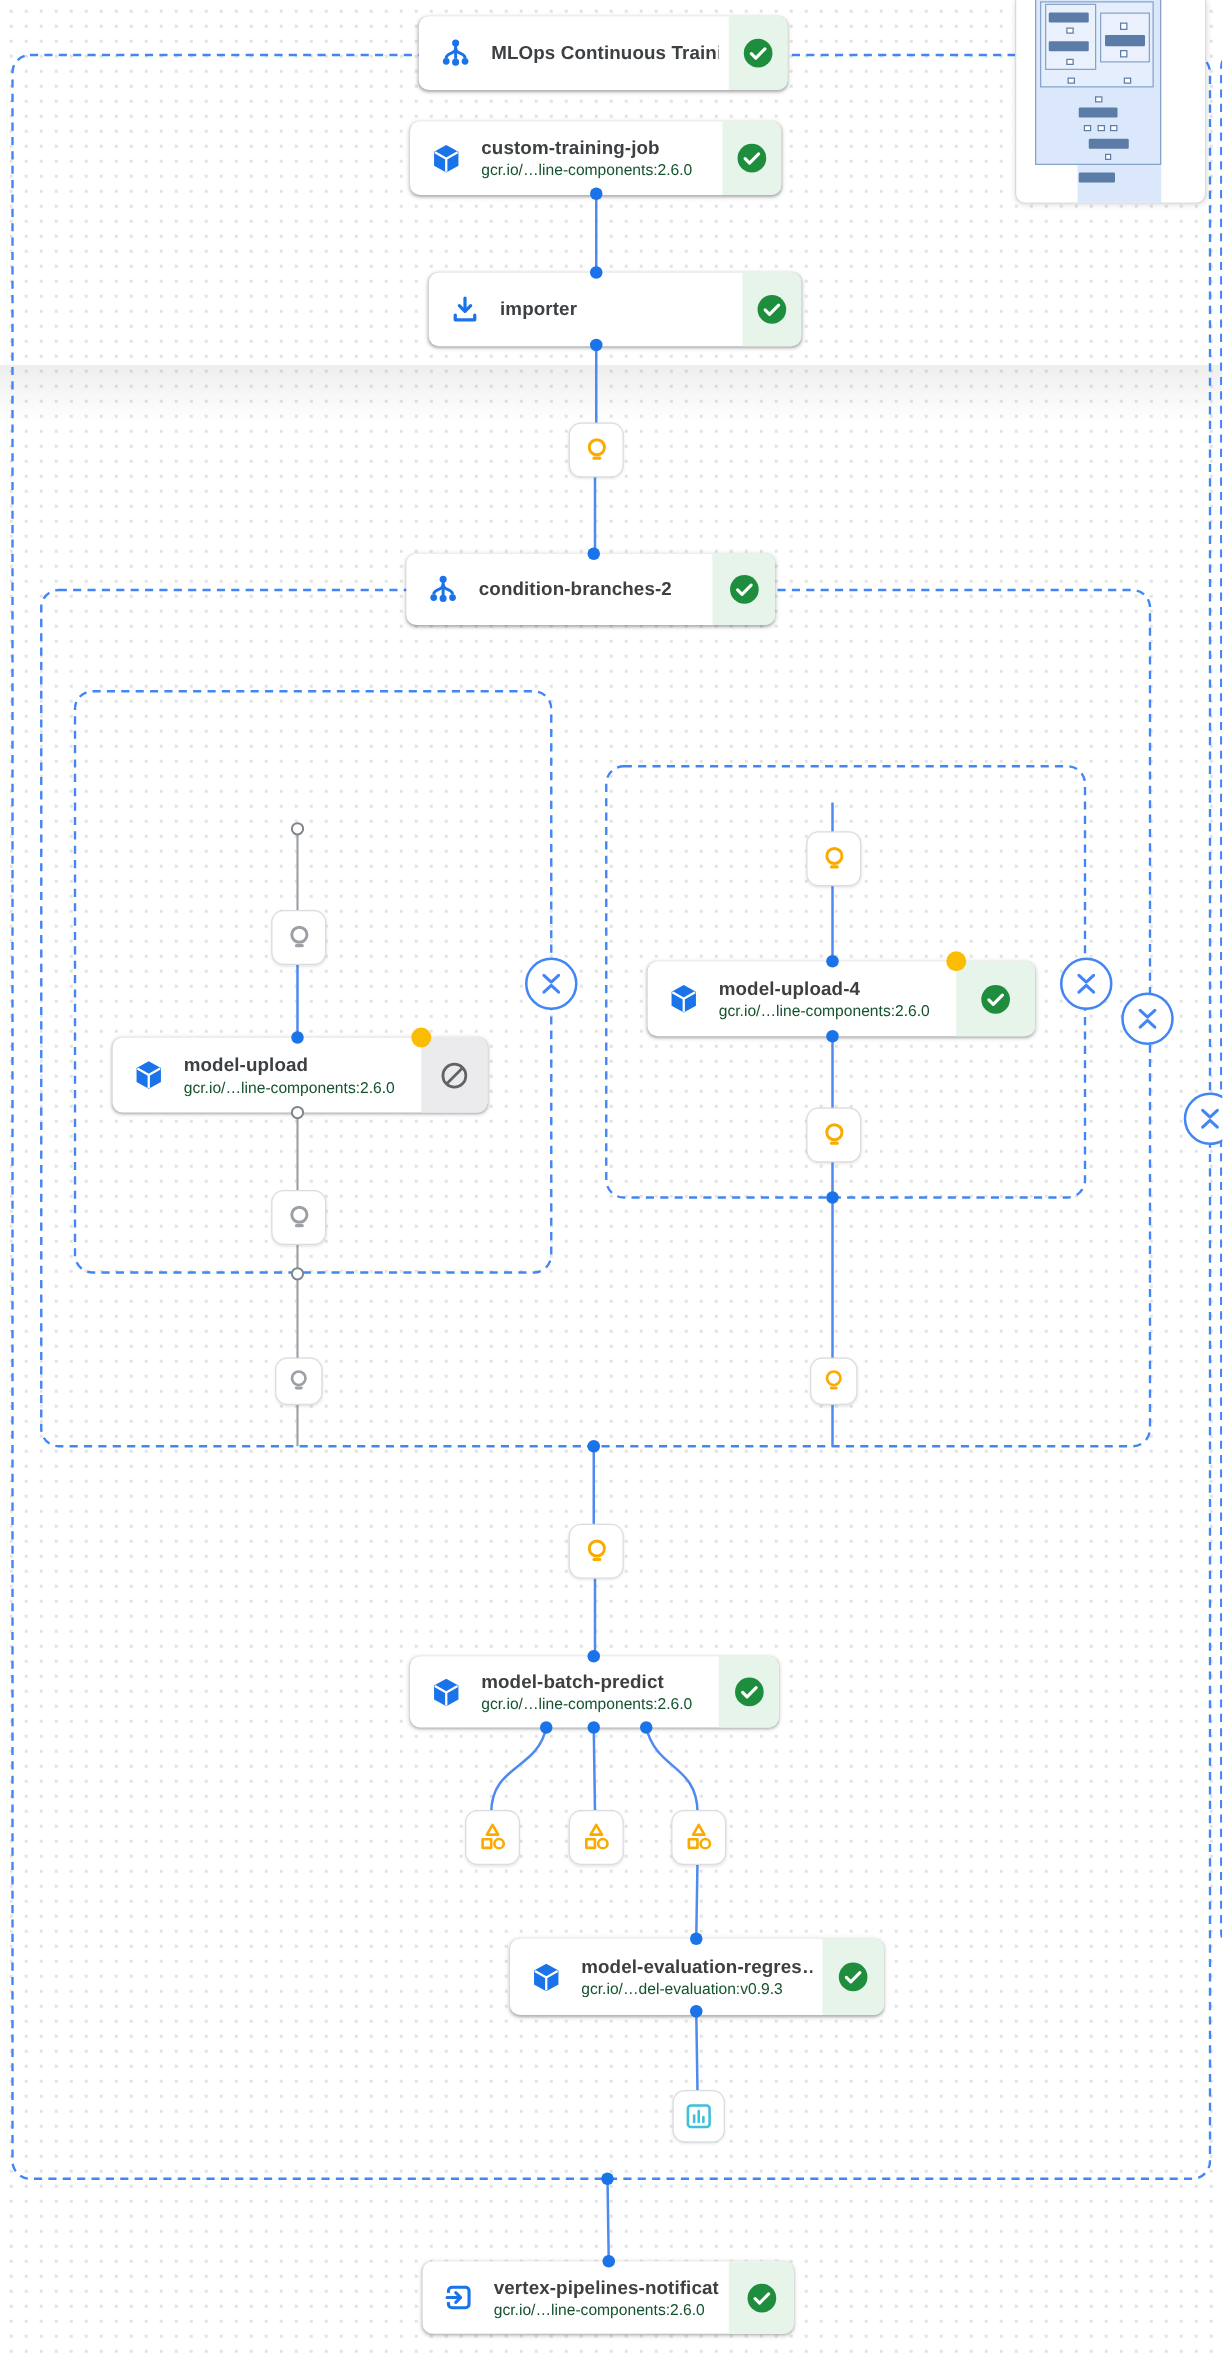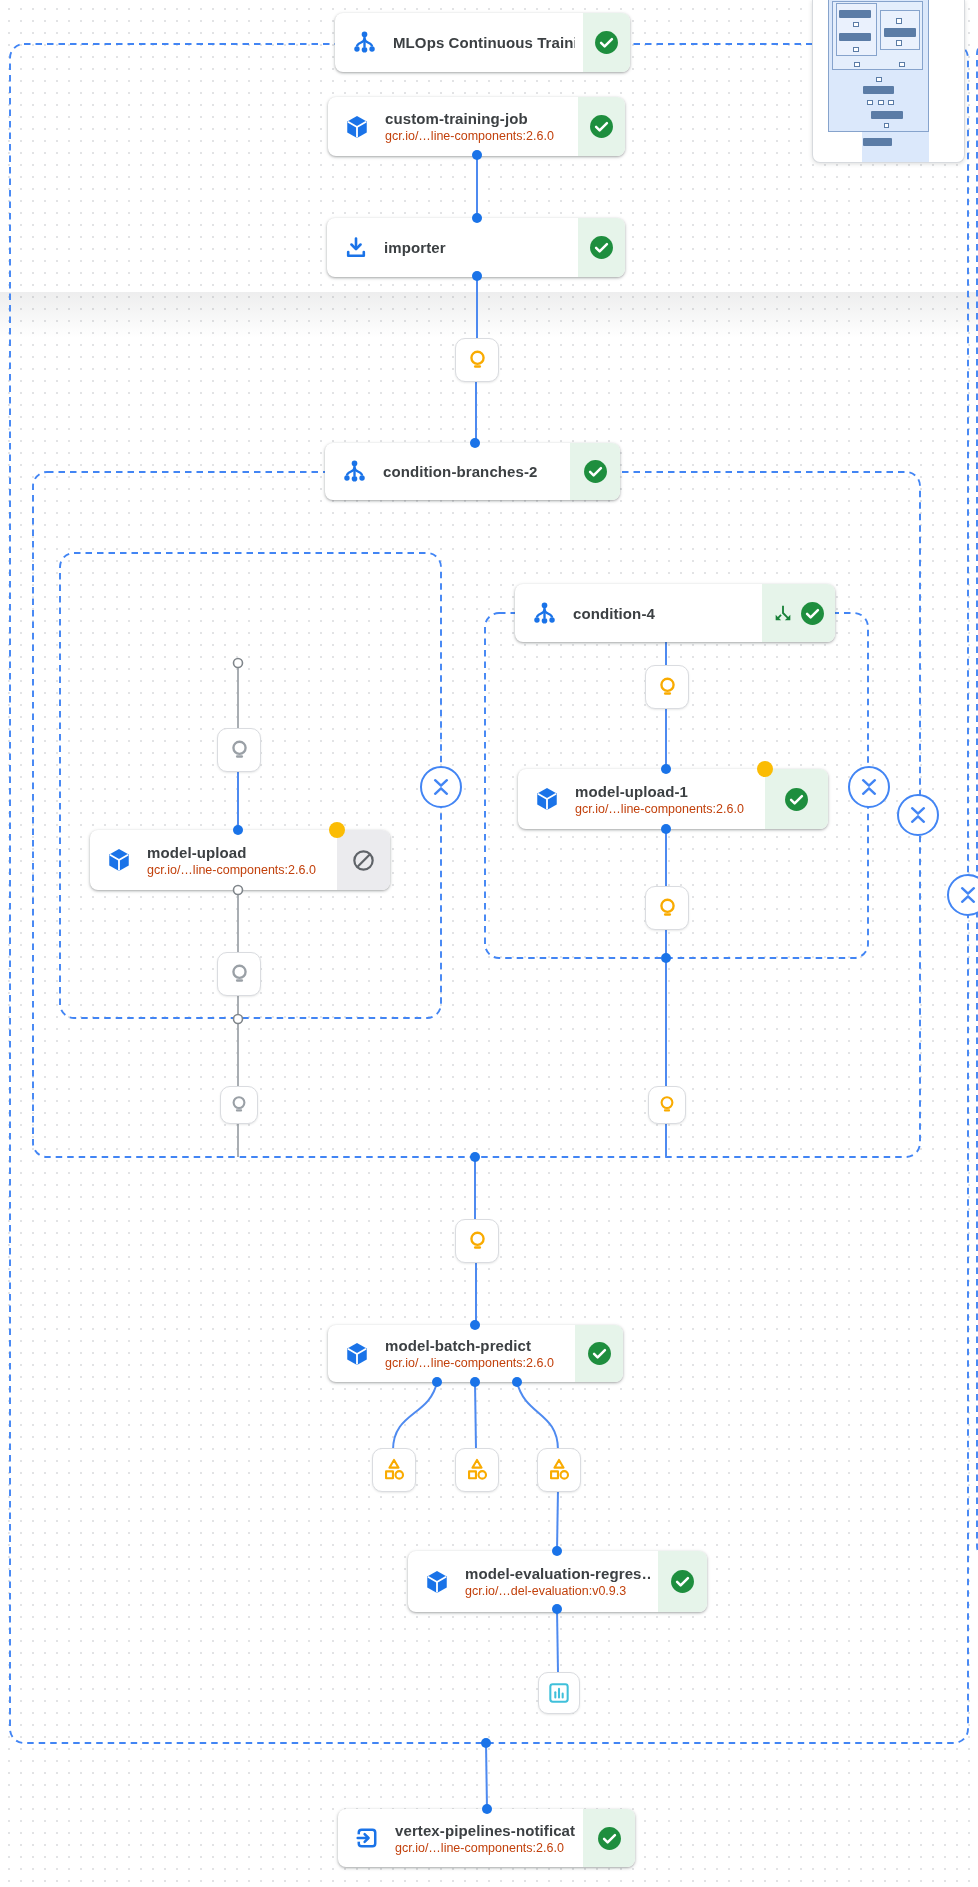--- a/index.html
+++ b/index.html
@@ -19,21 +19,21 @@
   
   .node{
     position:absolute; z-index:4; display:flex; align-items:center;
     background:#fff; border-radius:8px; box-shadow:0 1px 2px rgba(60,64,67,.3),0 1px 3px 1px rgba(60,64,67,.15);
     cursor:pointer;
   }
   .nicon{flex:0 0 auto; margin:0 15px 0 16px; display:flex; align-items:center;}
   .ntext{flex:1 1 auto; min-width:0; padding-right:8px;}
   .ntitle{font-size:15px; font-weight:700; color:#3c4043; letter-spacing:.1px;
     white-space:nowrap; overflow:hidden;}
-  .nsub{font-size:12.5px; color:#c2410c; margin-top:2px; white-space:nowrap; overflow:hidden;}
+  .nsub{font-size:12.5px; color:#14532d; margin-top:2px; white-space:nowrap; overflow:hidden;}
   .nstatus{
     flex:0 0 auto; align-self:stretch; display:flex; align-items:center; justify-content:center;
     gap:6px; border-radius:0 8px 8px 0;
   }
   .nstatus.succeeded{background:#e6f4ea;}
   .nstatus.skipped{background:#ebebee;}
   .cache-dot{position:absolute; top:-8px; width:16px; height:16px; border-radius:50%;
     background:#fbbc04; z-index:5;}
   
   .ibox{
@@ -202,21 +202,21 @@
       <div class="ntitle">custom-training-job</div>
       <div class="nsub">gcr.io/…line-components:2.6.0</div>
     </div>
     <div class="nstatus succeeded" style="width:47px">
       <svg width="25" height="25">
           <use href="#i-check"></use>
         </svg>
     </div>
   </div>
 
-  <div class="node" style="left:327px; top:218px; width:298px; height:59px">
+  <div class="node" style="left:343px; top:218px; width:298px; height:59px">
     <span class="nicon">
         <svg width="26" height="26">
           <use href="#i-import"></use>
         </svg>
       </span>
     <div class="ntext">
         <div class="ntitle">importer</div>
       </div>
     <div class="nstatus succeeded" style="width:47px">
       <svg width="25" height="25">
@@ -254,48 +254,30 @@
       <div class="ntitle">model-upload</div>
       <div class="nsub">gcr.io/…line-components:2.6.0</div>
     </div>
     <div class="nstatus skipped" style="width:53px">
       <svg width="25" height="25">
           <use href="#i-block"></use>
         </svg>
     </div>
   </div>
 
-  <div class="node" style="left:515px; top:584px; width:320px; height:58px">
-    <span class="nicon">
-        <svg width="27" height="27">
-          <use href="#i-dag"></use>
-        </svg>
-      </span>
-    <div class="ntext">
-        <div class="ntitle">condition-4</div>
-      </div>
-    <div class="nstatus succeeded" style="width:73px">
-      <svg width="22" height="22" fill="#188038">
-          <use href="#i-split"></use>
-        </svg>
-      <svg width="25" height="25">
-          <use href="#i-check"></use>
-        </svg>
-    </div>
-  </div>
 
   <div class="node" style="left:518px; top:769px; width:310px; height:60px">
     <span class="cache-dot" style="left:239px"></span>
     <span class="nicon">
         <svg width="26" height="26">
           <use href="#i-cube"></use>
         </svg>
       </span>
     <div class="ntext">
-      <div class="ntitle">model-upload-1</div>
+      <div class="ntitle">model-upload-4</div>
       <div class="nsub">gcr.io/…line-components:2.6.0</div>
     </div>
     <div class="nstatus succeeded" style="width:63px">
       <svg width="25" height="25">
           <use href="#i-check"></use>
         </svg>
     </div>
   </div>
 
   <div class="node" style="left:328px; top:1325px; width:295px; height:57px">

